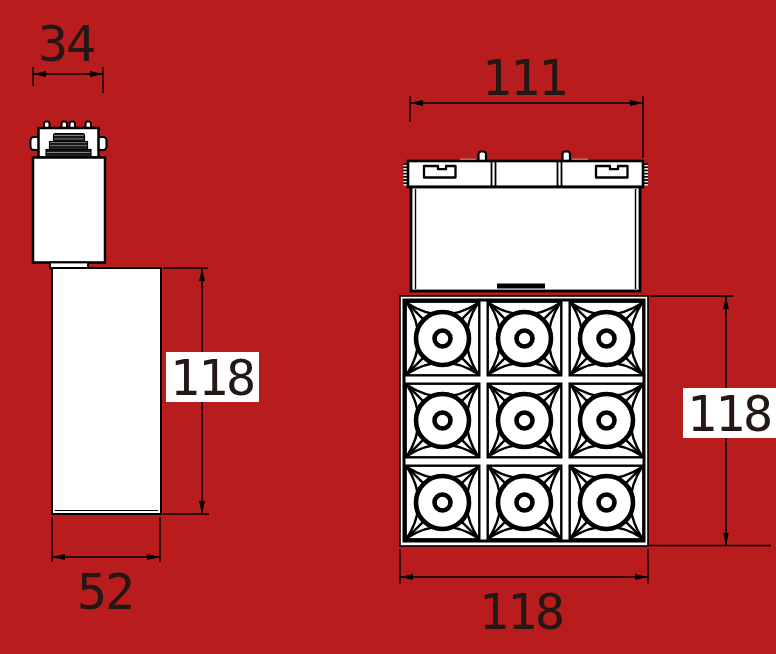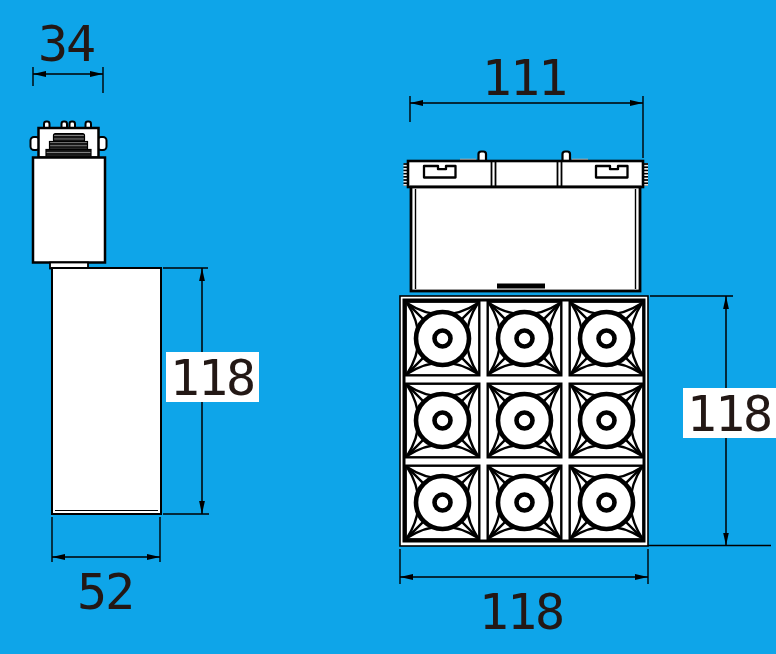--- a/index.html
+++ b/index.html
@@ -1,19 +1,19 @@
 <!DOCTYPE html>
 <html><head>
 <meta charset="utf-8">
 <style>
   html,body{margin:0;padding:0;background:#ffffff;}
   .canvas{
     position:relative;
     width:776px;height:654px;
-    background:#0ea5e9;
+    background:#b91c1c;
     overflow:hidden;
     font-family:"DejaVu Sans Mono", monospace;
   }
   svg text{
     font-family:"DejaVu Sans Mono", monospace;
     font-size:50px;
     fill:#231815;
     text-anchor:middle;
     letter-spacing:-2px;
   }

